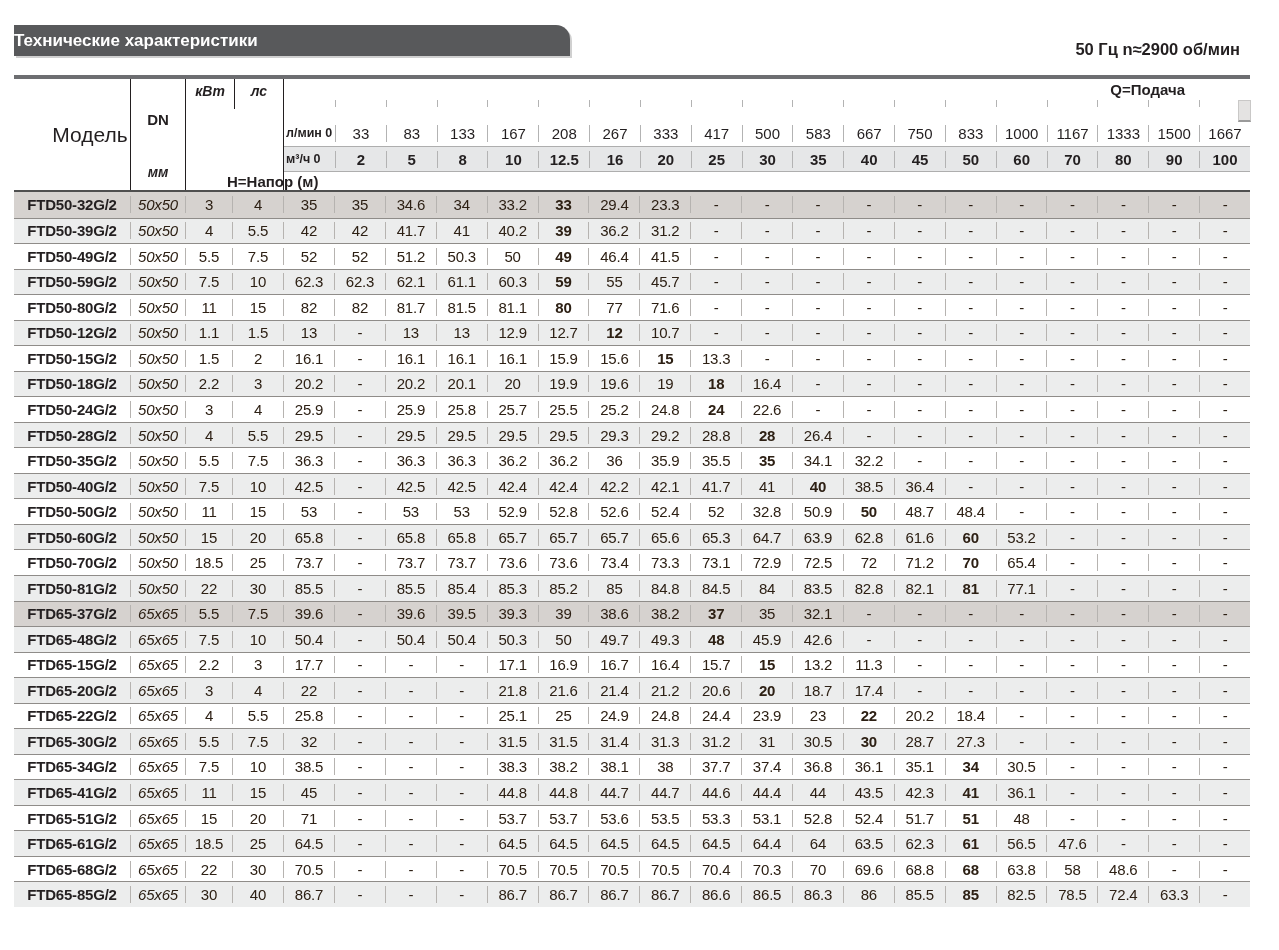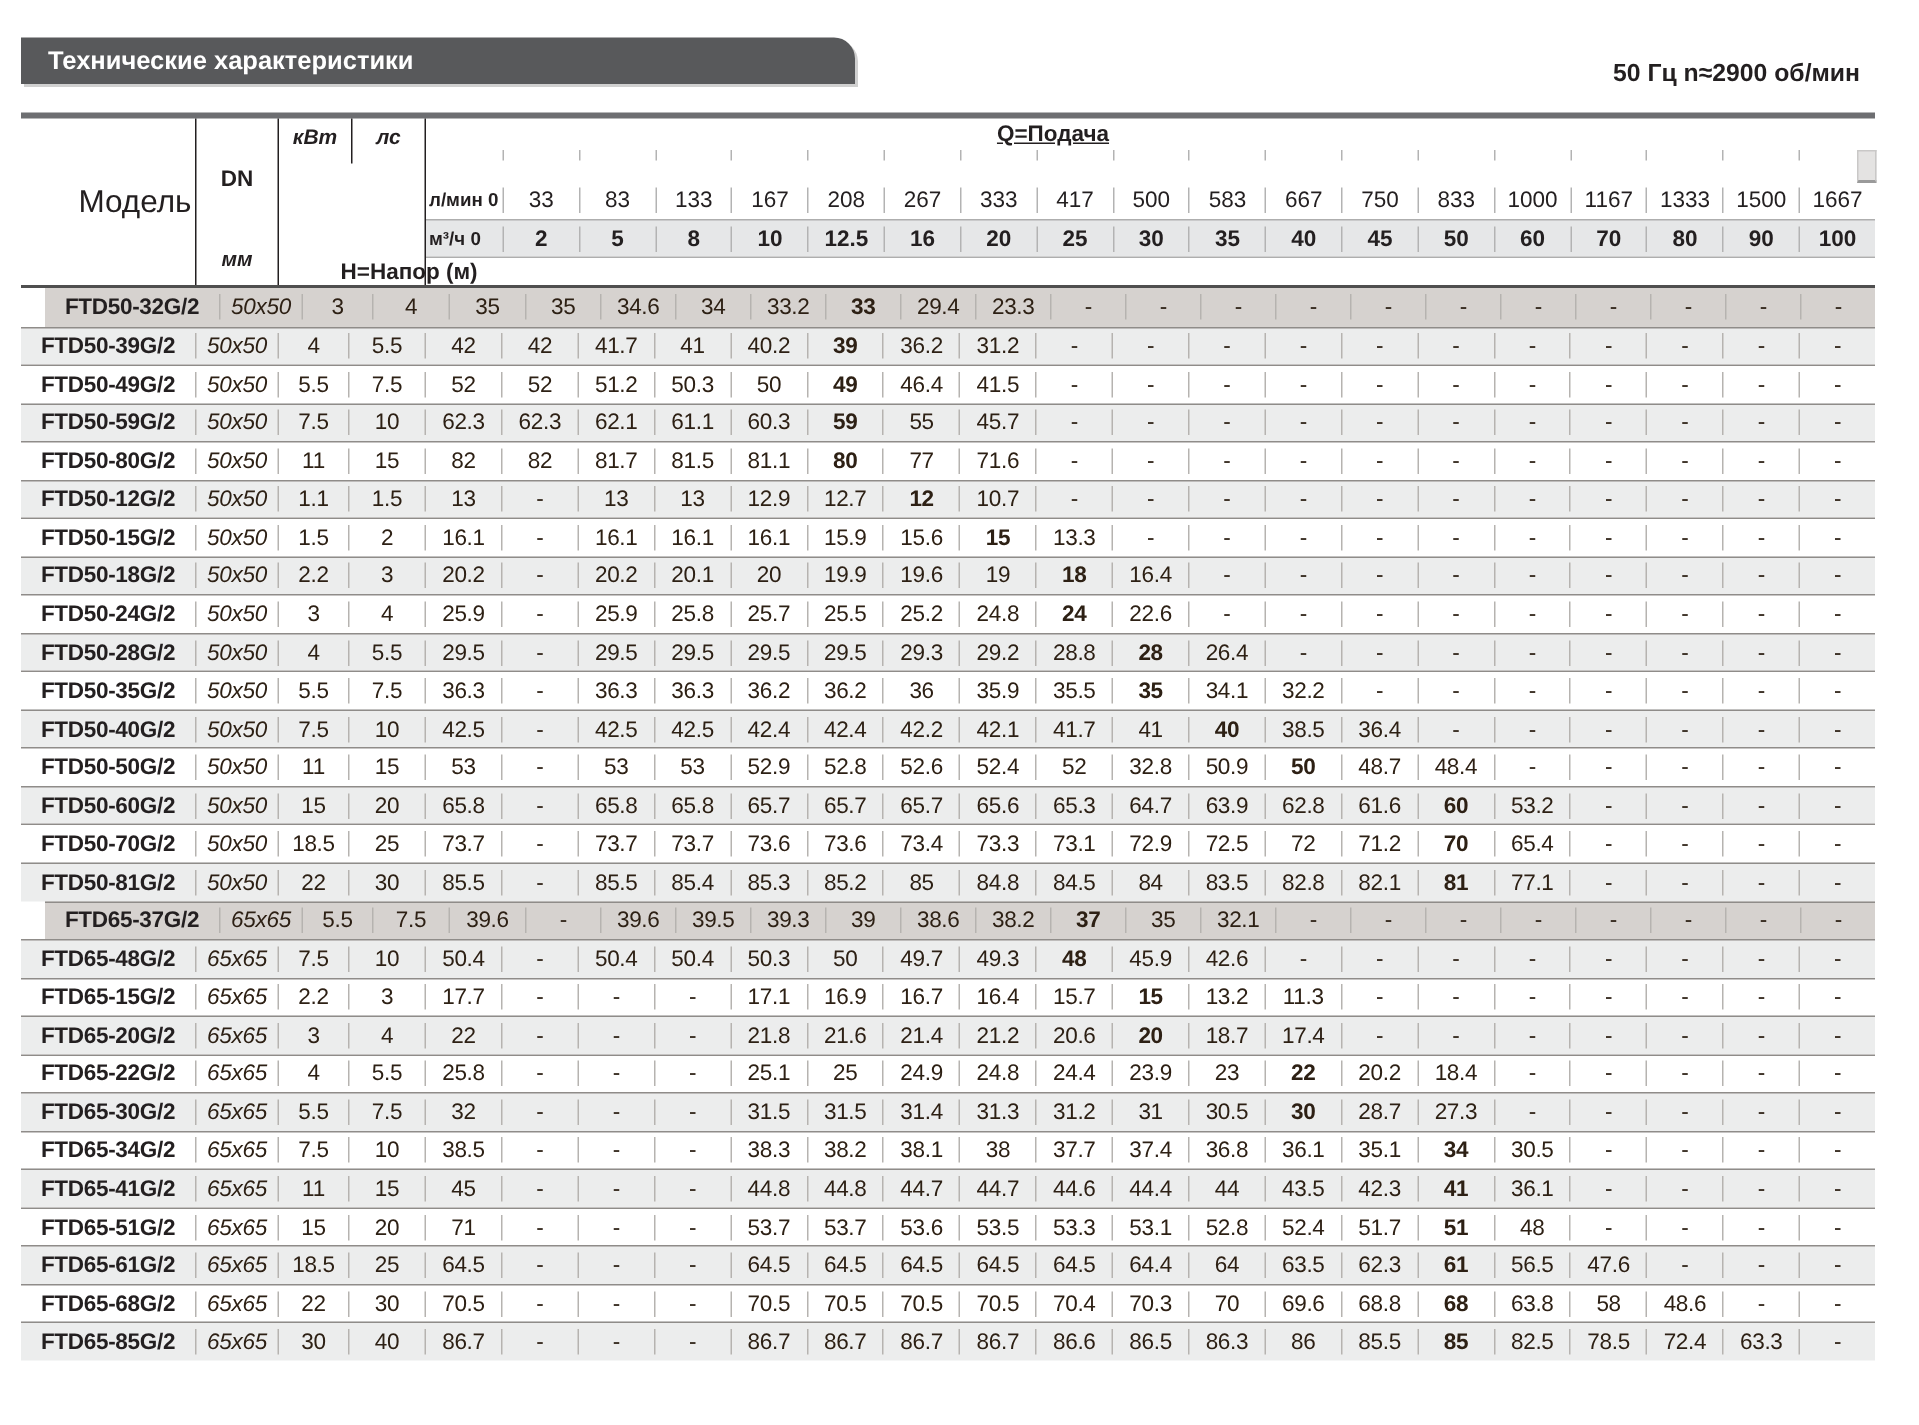--- a/index.html
+++ b/index.html
@@ -3,21 +3,21 @@
 <meta charset="utf-8">
 <style>
   html,body{margin:0;padding:0;background:#fff;}
   .page{position:relative;width:1279px;height:950px;background:#fff;overflow:hidden;
         font-family:"Liberation Sans","DejaVu Sans",sans-serif;color:#231f20;}
 
   
   .banner{position:absolute;left:14px;top:25px;width:556px;height:31px;
           background:var(--banner,#58595b);border-top-right-radius:14px;
           box-shadow:2px 2px 0 rgba(120,120,120,.35);}
-  .banner span{display:block;line-height:31px;padding-left:18px;color:#fff;
+  .banner span{display:block;line-height:31px;color:#fff;
                font-size:17px;font-weight:bold;}
 
   .freq{position:absolute;top:40px;right:39px;font-size:16.5px;font-weight:bold;color:#231f20;}
 
   
   .table-area{position:absolute;left:14px;top:75px;width:1236px;}
   .thead{border-top:4px solid var(--topbar,#6d6e71);border-bottom:2px solid #4f4f4f;
          display:flex;background:#fff;}
   .hdr-left{display:flex;width:269px;flex:0 0 269px;box-sizing:border-box;}
   .hc{box-sizing:border-box;display:flex;flex-direction:column;}
@@ -25,42 +25,42 @@
   .hc-model span{font-size:21px;font-weight:normal;margin-left:36px;}
   .hc-dn{width:55px;flex:0 0 55px;border-left:1.5px solid #231f20;}
   .hc-pw{width:98px;flex:0 0 98px;border-left:1.5px solid #231f20;}
   .hc-top{flex:1;display:flex;justify-content:center;align-items:center;
           font-size:15px;font-weight:bold;}
   .hc-bot{height:30px;display:flex;}
   .hc-bot .u{flex:1;text-align:center;font-size:14px;font-weight:bold;line-height:24px;box-sizing:border-box;font-style:italic;}
   .hc-bot .u.hp{border-left:1.5px solid #231f20;}
 
   .hdr-right{flex:1;border-left:1.5px solid #231f20;display:flex;flex-direction:column;box-sizing:border-box;}
-  .q-row{height:21px;display:flex;justify-content:center;align-items:center;text-decoration:underline;}
+  .q-row{height:21px;display:flex;justify-content:flex-end;align-items:center;}
   .q-row span{position:relative;left:-65px;font-size:15px;font-weight:bold;}
   .spacer-row{height:20px;display:flex;}
   .spacer-row .s0{width:51px;flex:0 0 51px;}
   .spacer-row .sc{flex:1;background:linear-gradient(#b3b3b3,#b3b3b3) no-repeat left top/1px 7px;}
   .lmin-row{height:26px;display:flex;align-items:center;}
   .m3h-row{height:24px;display:flex;align-items:center;background:#e6e7e8;border-top:1px solid #aeaeae;}
   .unit-cell{width:51px;flex:0 0 51px;box-sizing:border-box;font-size:12.5px;font-weight:bold;
              padding-left:2px;white-space:nowrap;}
   .fcell{flex:1;text-align:center;box-sizing:border-box;border-left:1px solid #b3b3b3;font-size:15px;}
   .lmin-row .fcell:first-of-type,.m3h-row .fcell:first-of-type{border-left:1px solid #7a7a7a;}
   .m3h-row .fcell{font-weight:bold;}
   .h-row{height:18px;display:flex;justify-content:flex-start;align-items:center;border-top:1px solid #aeaeae;}
   .h-row span{position:relative;left:-57px;font-size:15px;font-weight:bold;}
 
   
   .tbody{width:1236px;}
   .brow{display:flex;height:25.54px;box-sizing:border-box;border-top:1px solid #8f8c89;
         align-items:center;background:#fff;}
   .brow:first-child{border-top:none;height:25.54px;}
   .brow.alt{background:var(--stripe,#eceded);}
-  .brow.hl{background:var(--highlight,#d6d2cf);margin-left:16px;}
+  .brow.hl{background:var(--highlight,#d6d2cf);}
   .bc{box-sizing:border-box;text-align:center;font-size:15px;color:#2d2014;
       border-left:1px solid #b6b3b0;letter-spacing:-0.2px;}
   .bc.c-model{width:116px;flex:0 0 116px;border-left:none;font-weight:bold;color:#231f20;}
   .bc.c-dn{width:55px;flex:0 0 55px;font-style:italic;}
   .bc.c-kw{width:47px;flex:0 0 47px;}
   .bc.c-hp{width:51px;flex:0 0 51px;}
   .bc.c-q0{width:51px;flex:0 0 51px;}
   .bc.c-val{flex:1;}
   .bc.bv{font-weight:bold;}
 

